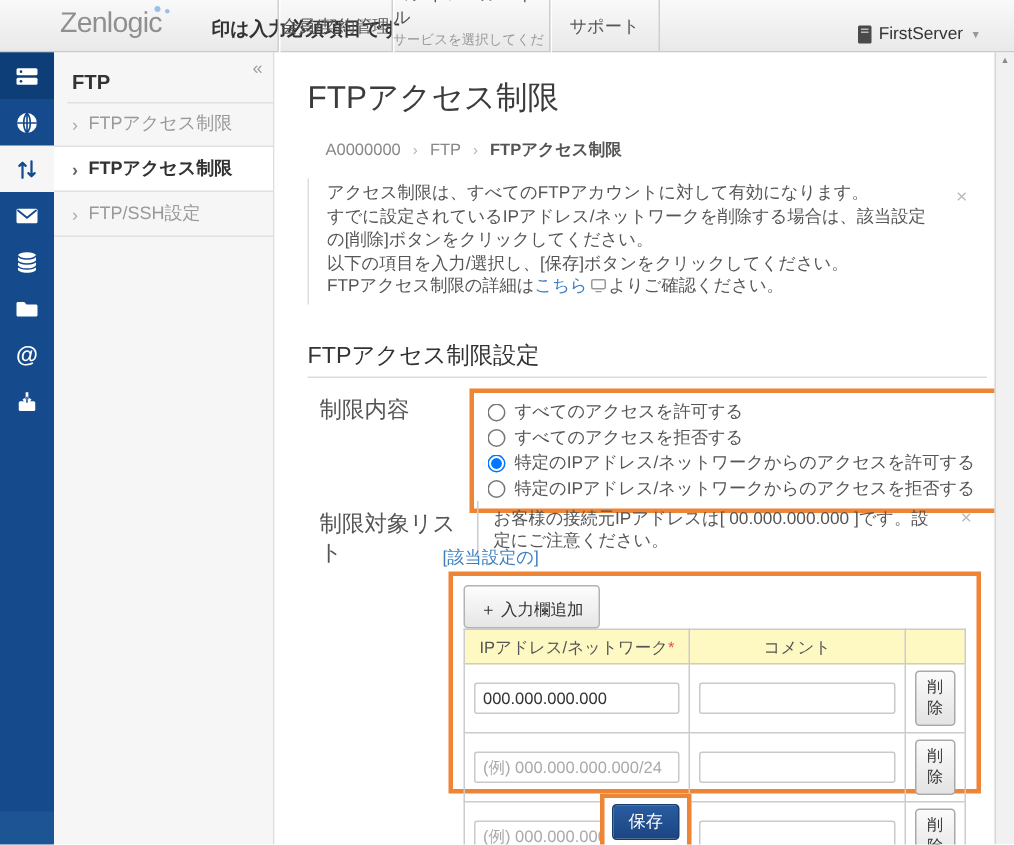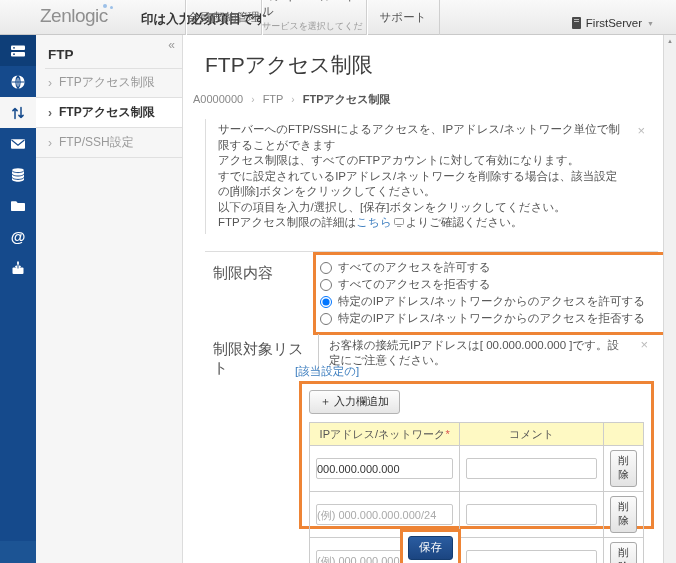--- a/index.html
+++ b/index.html
@@ -48,58 +48,58 @@
   .sm-item{position:absolute; left:0; right:0; height:30px; display:flex; align-items:center; gap:7px;
     padding-left:12px; font-size:12px; color:#999; border-bottom:1px solid #e0e0e0; cursor:pointer;}
   .sm-item .chev{font-size:12px; color:#aaa;}
   .sm-item.i0{top:33px;} .sm-item.i1{top:63px;} .sm-item.i2{top:93px;}
   .sm-item.active{background:#fff; color:#333; font-weight:bold;}
   .sm-item.active .chev{color:#666;}
 
   
   .main{position:absolute; left:183px; top:35px; width:480px; height:528px; background:#fff;}
   .page-title{position:absolute; left:22px; top:16px; font-size:21px; color:#3c3c3c; font-weight:400;}
-  .breadcrumb{position:absolute; left:10px; top:57px; font-size:11px; color:#888;}
+  .breadcrumb{position:absolute; left:34px; top:57px; font-size:11px; color:#888;}
   .breadcrumb .sep{color:#b5b5b5; margin:0 5px; font-size:10px;}
   .breadcrumb .cur{color:#555; font-weight:bold;}
   .breadcrumb .lnk{cursor:pointer;}
 
   .notice{position:absolute; left:22px; top:84px; width:438px; border-left:1px solid #ddd; padding:3px 18px 3px 12px;
     font-size:11.5px; line-height:15.5px; color:#555;}
   .notice .close{position:absolute; right:-2px; top:4px; color:#bbb; font-size:13px; cursor:pointer;}
   .notice a.here{color:var(--link); text-decoration:none; cursor:pointer;}
   .ext-ico{display:inline-block; vertical-align:-1px; margin:0 2px;}
   .req{color:var(--req);}
 
   .section-title{position:absolute; left:22px; top:192px; font-size:15.5px; color:#333; font-weight:400;}
   .section-rule{position:absolute; left:22px; top:216px; width:453px; border-bottom:1px solid #ddd;}
 
   .field-label{position:absolute; left:30px; width:105px; text-align:left; font-size:15px; color:#555;}
   .lbl-restriction{top:229px;}
   .lbl-target{top:305px;}
 
-  .radio-box{position:absolute; left:130px; top:217px; width:355px; border:3px solid var(--accent); padding:4px 4px 5px;}
+  .radio-box{position:absolute; left:130px; top:224px; width:355px; border:3px solid var(--accent); padding:4px 9px 5px;}
   .radio-row{display:flex; align-items:center; gap:6px; height:17px; font-size:11.5px; color:#555; cursor:pointer;}
   .radio-row input{width:12px; height:12px; margin:0; cursor:pointer;}
 
   .target-note{position:absolute; left:135px; top:299px; width:330px; border-left:1px solid #ccc;
     padding:4px 18px 4px 10px; font-size:11.5px; color:#555;}
   .target-note .close{position:absolute; right:0; top:3px; color:#bbb; font-size:13px; cursor:pointer;}
   .example-link{position:absolute; left:112px; top:329px; font-size:11.5px; color:var(--link); cursor:pointer;}
 
   .table-box{position:absolute; left:116px; top:346px; width:355px; height:148px; border:3px solid var(--accent); padding:6px 7px;}
-  .add-btn{display:inline-block; padding:3px 10px 4px; font-size:11px; color:#333;
-    background:linear-gradient(#fdfdfd,#e6e6e6); border:1px solid #b3b3b3; border-radius:3px; cursor:pointer; margin-bottom:8px;}
+  .add-btn{display:inline-block; padding:8px 10px 4px; font-size:11px; color:#333;
+    background:linear-gradient(#fdfdfd,#e6e6e6); border:1px solid #b3b3b3; border-radius:3px; cursor:pointer; margin-bottom:0;}
   table.iptable{width:100%; border-collapse:collapse; table-layout:fixed;}
   .iptable th{background:#fef9c3; font-size:11px; color:#555; font-weight:400; height:23px;
     border:1px solid #ccc; text-align:center;}
   .iptable col.c1{width:45%;} .iptable col.c2{width:43%;} .iptable col.c3{width:12%;}
   .iptable td{border:1px solid #ccc; padding:4px 6px; height:29px; text-align:center; vertical-align:middle;}
   .iptable input[type=text]{width:100%; height:21px; border:1px solid #c9c9c9; border-radius:2px;
-    padding:2px 0; font-size:11px; color:#333; font-family:inherit;}
+    padding:2px 5px; font-size:11px; color:#333; font-family:inherit;}
   .iptable input[type=text]::placeholder{color:#aaa;}
   .del-btn{padding:3px 7px 4px; font-size:10.5px; color:#333; background:linear-gradient(#fbfbfb,#e3e3e3);
     border:1px solid #a9a9a9; border-radius:3px; cursor:pointer;}
 
   .save-wrap{position:absolute; left:217px; top:494px; border:3px solid var(--accent); padding:4px 5px; background:#fff;}
   .save-btn{padding:3px 10px 4px; font-size:11.5px; color:#fff; background:linear-gradient(#2a5ca0,#1b4581);
     border:1px solid #143c70; border-radius:3px; cursor:pointer;}
 
   
   .scrollbar{position:absolute; right:0; top:35px; width:13px; height:528px; background:#f1f1f1; border-left:1px solid #d8d8d8;}
@@ -211,32 +211,32 @@
     <div class="breadcrumb">
       <span class="lnk">A0000000</span>
       <span class="sep">›</span>
       <span class="lnk">FTP</span>
       <span class="sep">›</span>
       <span class="cur">FTPアクセス制限</span>
     </div>
 
     <div class="notice">
       <div class="close">×</div>
-      <div>サーバーへのFTP/SSHによるアクセスを、IPアドレス/ネットワーク単位で制限することができます</div>
       <div>アクセス制限は、すべてのFTPアカウントに対して有効になります。</div>
       <div>すでに設定されているIPアドレス/ネットワークを削除する場合は、該当設定の[削除]ボタンをクリックしてください。</div>
       <div>以下の項目を入力/選択し、[保存]ボタンをクリックしてください。</div>
       <div>
         <span>FTPアクセス制限の詳細は</span><a class="here">こちら</a><svg class="ext-ico" width="10" height="9" viewBox="0 0 10 9">
             <rect x="0.5" y="0.5" width="9" height="6" rx="1" stroke="#999" fill="none"></rect>
             <path d="M3 8.5h4" stroke="#999"></path>
           </svg><span>よりご確認ください。</span>
       </div>
     </div>
 
+    <div class="section-title">FTPアクセス制限設定</div>
     <div class="section-rule"></div>
 
     <div class="field-label lbl-restriction">制限内容</div>
     <div class="radio-box">
       <label class="radio-row">
         <input type="radio" name="restriction" id="radio0" style="">
         <span>すべてのアクセスを許可する</span>
       </label>
       <label class="radio-row">
         <input type="radio" name="restriction" id="radio1" style="">

